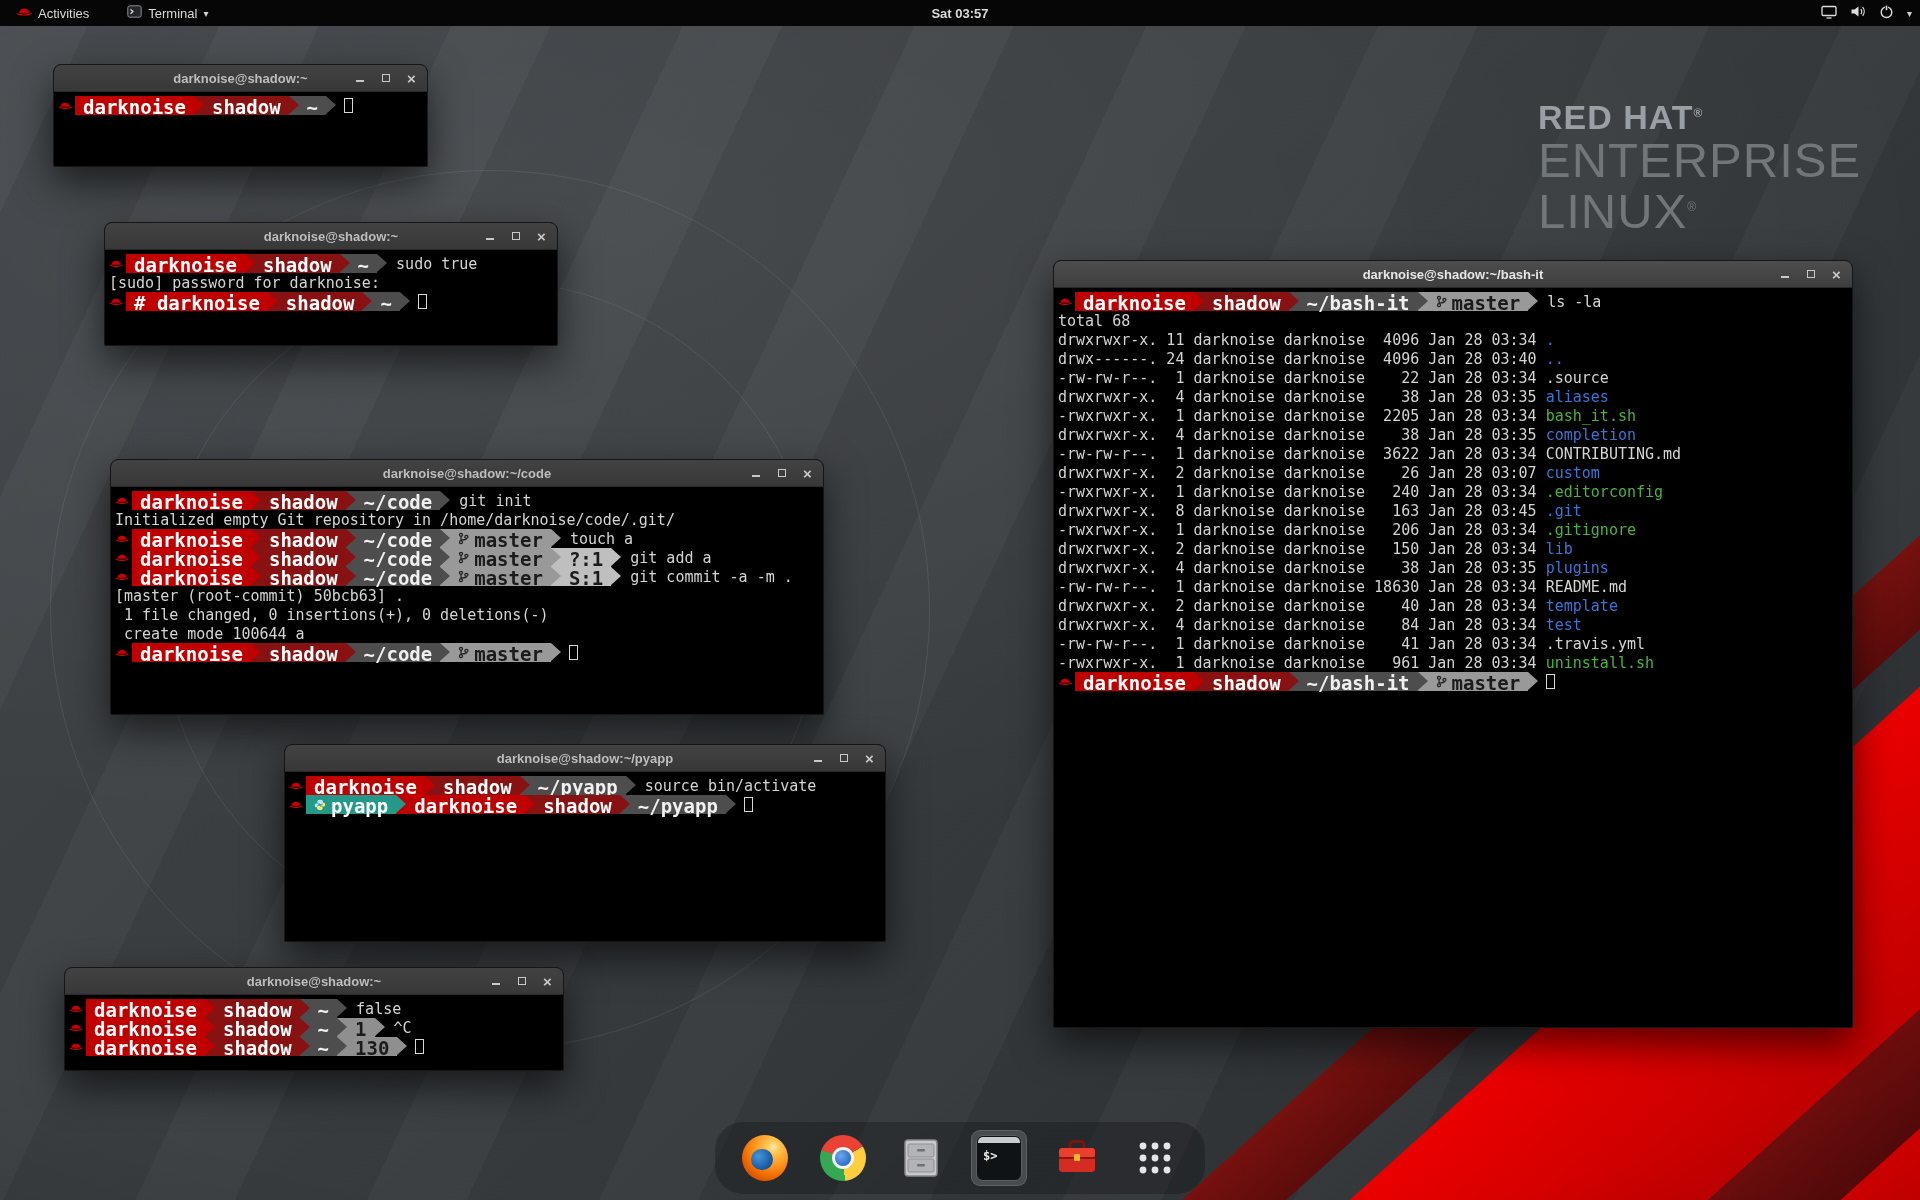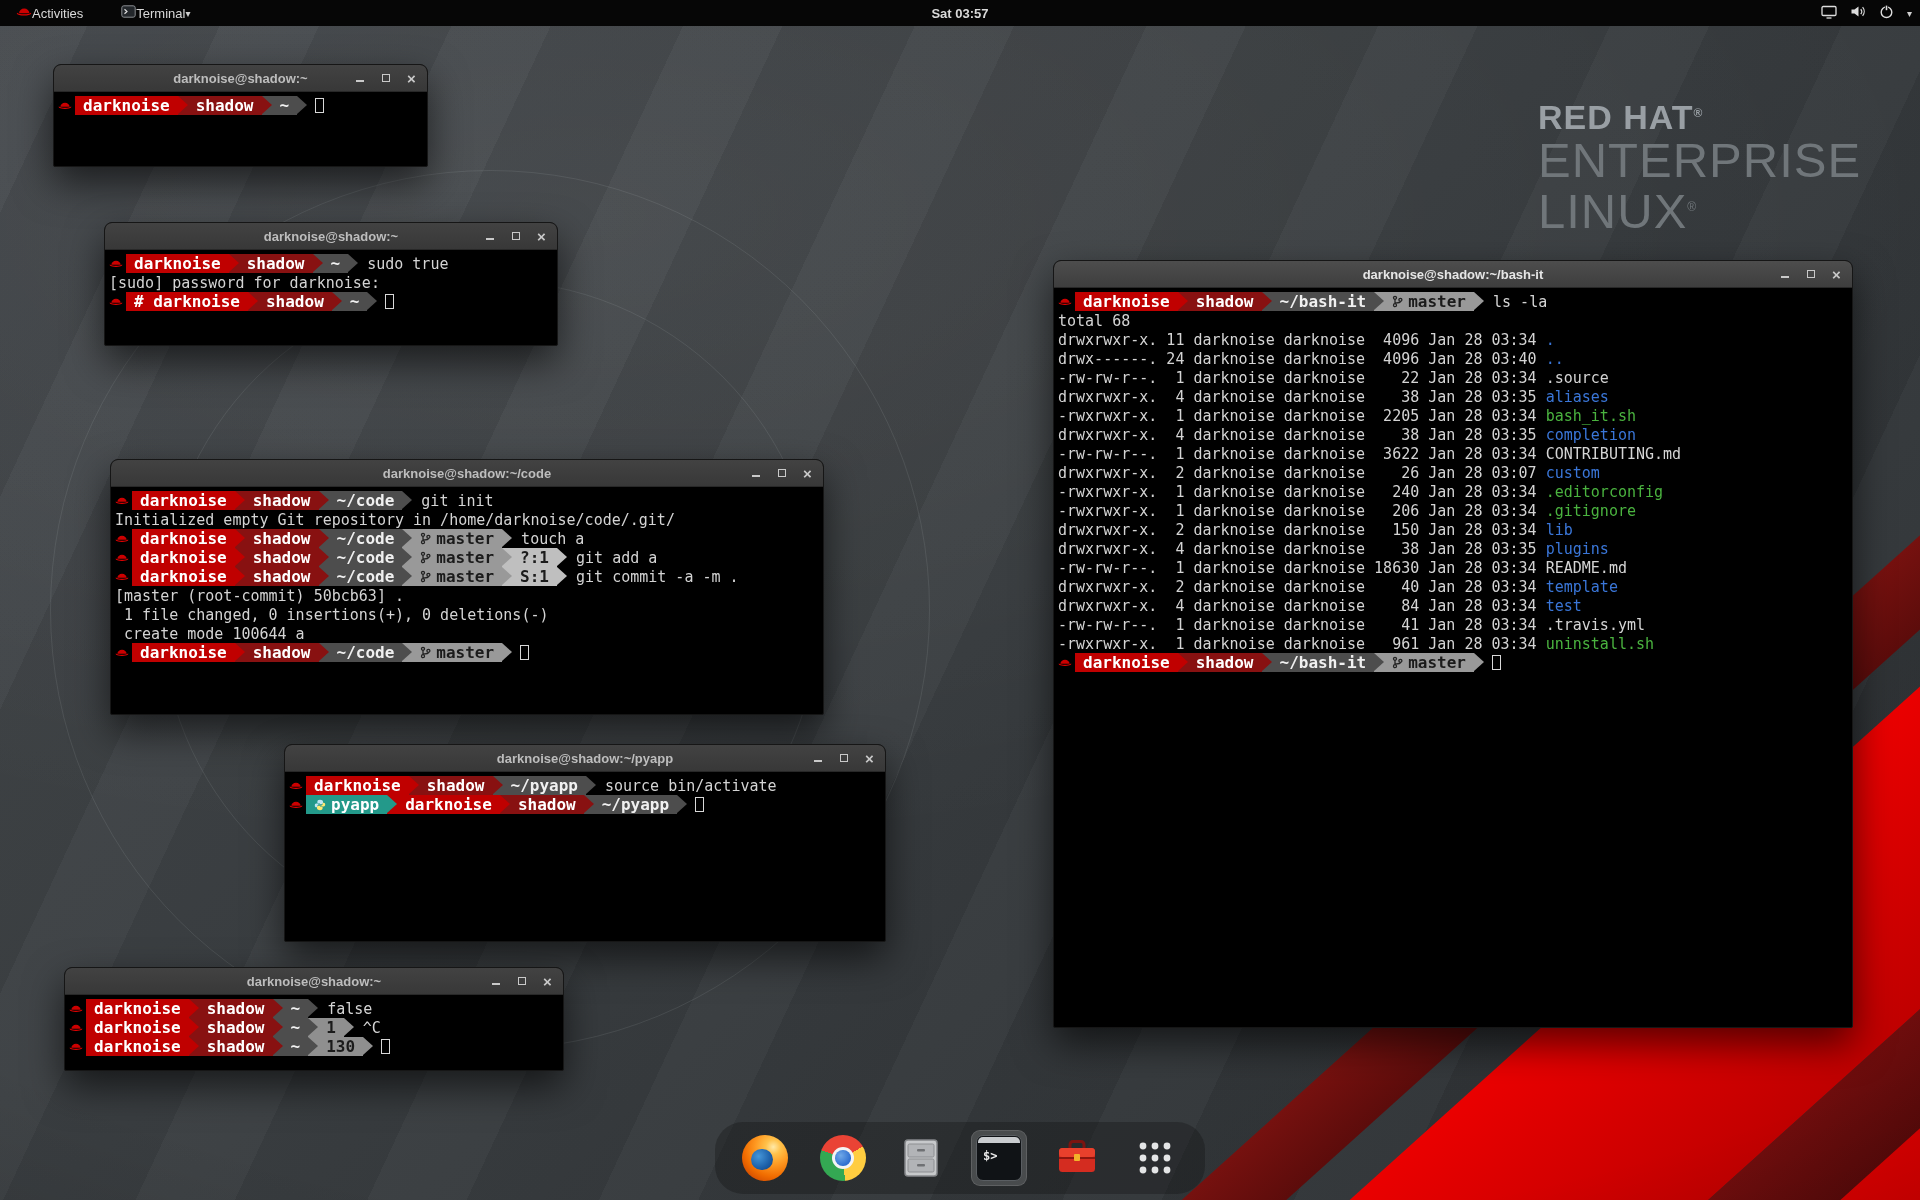--- a/index.html
+++ b/index.html
@@ -27,42 +27,42 @@
   
   .brand{position:absolute;left:1538px;top:100px;color:#969ca1;line-height:1.04;user-select:none}
   .brand .l1{font-size:34px;font-weight:700;letter-spacing:1px;color:#999fa4}
   .brand .l2,.brand .l3{font-size:49px;font-weight:400;color:#70767a;letter-spacing:1px}
   .brand sup{font-size:12px;vertical-align:super}
 
   
   .topbar{position:absolute;top:0;left:0;right:0;height:26px;background:#060606;color:#d9d9d9;
     display:flex;align-items:center;font-size:13px;z-index:60}
   .tb-left{display:flex;align-items:center;gap:26px;padding-left:10px}
-  .tb-activities,.tb-appmenu{display:flex;align-items:center;gap:0;height:26px;padding:0 6px;cursor:default}
+  .tb-activities,.tb-appmenu{display:flex;align-items:center;gap:6px;height:26px;padding:0 6px;cursor:default}
   .tb-clock{position:absolute;left:50%;transform:translateX(-50%);font-weight:700}
   .tb-right{position:absolute;right:8px;display:flex;align-items:center;gap:13px}
   .tb-caret{font-size:10px;color:#cfcfcf}
 
   
   .window{position:absolute;background:#000;border:1px solid #161616;border-radius:8px 8px 2px 2px;
     overflow:hidden;box-shadow:0 16px 38px rgba(0,0,0,0.6);z-index:10}
   .titlebar{height:27px;background:linear-gradient(#424242,#383838);border-bottom:1px solid #282828;
     display:flex;align-items:center;justify-content:center;position:relative;
     font-size:13px;font-weight:600;color:#bdbdbd}
   .window.focused{z-index:20}
   .window.focused .titlebar{background:linear-gradient(#4d4d4d,#3e3e3e);color:#e6e6e6}
   .tb-btns{position:absolute;right:8px;top:0;bottom:0;display:flex;align-items:center;gap:11px}
   .tb-btn{width:15px;height:15px;display:flex;align-items:center;justify-content:center;color:#c9c9c9;font-size:15px;line-height:1}
   .glyph-min{width:8px;height:2px;background:#c9c9c9;display:block;margin-top:6px}
   .glyph-max{width:8px;height:8px;border:1.5px solid #c9c9c9;display:block}
   .term{padding:4px 4px 0 4px;font-family:"DejaVu Sans Mono",monospace}
   .tline{display:flex;align-items:center;height:19px;font-size:15px;color:#d4d4d4;white-space:pre}
   .ttext{white-space:pre}
   .hat{width:17px;display:flex;align-items:center;justify-content:flex-start}
-  .pseg{display:flex;height:19px;padding:0 8px;font-size:16px;font-weight:700;gap:5px}
+  .pseg{display:flex;height:19px;padding:0 8px;font-size:19px;font-weight:700;gap:5px}
   .psep{display:block;width:10px;height:19px}
   .ptri{display:block;width:0;height:0;border-top:9.5px solid transparent;border-bottom:9.5px solid transparent;border-left:10px solid transparent}
   .cursor{display:inline-block;width:9px;height:15px;border:1px solid #d8d8d8;margin-left:8px}
   .seg-ico{display:flex;align-items:center}
 
   .w1{left:53px;top:64px;width:375px;height:103px}
   .w2{left:104px;top:222px;width:454px;height:124px}
   .w3{left:110px;top:459px;width:714px;height:256px}
   .w4{left:284px;top:744px;width:602px;height:198px}
   .w5{left:64px;top:967px;width:500px;height:104px}
@@ -341,20 +341,21 @@
       <div class="tline"><span class="ttext">total 68</span></div>
       <div class="tline"><span class="ttext">drwxrwxr-x. 11 darknoise darknoise  4096 Jan 28 03:34 </span><span class="ttext" style="color: rgb(58, 118, 216);">.</span></div>
       <div class="tline"><span class="ttext">drwx------. 24 darknoise darknoise  4096 Jan 28 03:40 </span><span class="ttext" style="color: rgb(58, 118, 216);">..</span></div>
       <div class="tline"><span class="ttext">-rw-rw-r--.  1 darknoise darknoise    22 Jan 28 03:34 </span><span class="ttext">.source</span></div>
       <div class="tline"><span class="ttext">drwxrwxr-x.  4 darknoise darknoise    38 Jan 28 03:35 </span><span class="ttext" style="color: rgb(58, 118, 216);">aliases</span></div>
       <div class="tline"><span class="ttext">-rwxrwxr-x.  1 darknoise darknoise  2205 Jan 28 03:34 </span><span class="ttext" style="color: rgb(74, 179, 63);">bash_it.sh</span></div>
       <div class="tline"><span class="ttext">drwxrwxr-x.  4 darknoise darknoise    38 Jan 28 03:35 </span><span class="ttext" style="color: rgb(58, 118, 216);">completion</span></div>
       <div class="tline"><span class="ttext">-rw-rw-r--.  1 darknoise darknoise  3622 Jan 28 03:34 </span><span class="ttext">CONTRIBUTING.md</span></div>
       <div class="tline"><span class="ttext">drwxrwxr-x.  2 darknoise darknoise    26 Jan 28 03:07 </span><span class="ttext" style="color: rgb(58, 118, 216);">custom</span></div>
       <div class="tline"><span class="ttext">-rwxrwxr-x.  1 darknoise darknoise   240 Jan 28 03:34 </span><span class="ttext" style="color: rgb(74, 179, 63);">.editorconfig</span></div>
+      <div class="tline"><span class="ttext">drwxrwxr-x.  8 darknoise darknoise   163 Jan 28 03:45 </span><span class="ttext" style="color: rgb(58, 118, 216);">.git</span></div>
       <div class="tline"><span class="ttext">-rwxrwxr-x.  1 darknoise darknoise   206 Jan 28 03:34 </span><span class="ttext" style="color: rgb(74, 179, 63);">.gitignore</span></div>
       <div class="tline"><span class="ttext">drwxrwxr-x.  2 darknoise darknoise   150 Jan 28 03:34 </span><span class="ttext" style="color: rgb(58, 118, 216);">lib</span></div>
       <div class="tline"><span class="ttext">drwxrwxr-x.  4 darknoise darknoise    38 Jan 28 03:35 </span><span class="ttext" style="color: rgb(58, 118, 216);">plugins</span></div>
       <div class="tline"><span class="ttext">-rw-rw-r--.  1 darknoise darknoise 18630 Jan 28 03:34 </span><span class="ttext">README.md</span></div>
       <div class="tline"><span class="ttext">drwxrwxr-x.  2 darknoise darknoise    40 Jan 28 03:34 </span><span class="ttext" style="color: rgb(58, 118, 216);">template</span></div>
       <div class="tline"><span class="ttext">drwxrwxr-x.  4 darknoise darknoise    84 Jan 28 03:34 </span><span class="ttext" style="color: rgb(58, 118, 216); text-align: center;">test</span></div>
       <div class="tline"><span class="ttext">-rw-rw-r--.  1 darknoise darknoise    41 Jan 28 03:34 </span><span class="ttext">.travis.yml</span></div>
       <div class="tline"><span class="ttext">-rwxrwxr-x.  1 darknoise darknoise   961 Jan 28 03:34 </span><span class="ttext" style="color: rgb(74, 179, 63);">uninstall.sh</span></div>
       <div class="tline"><span class="hat"><svg width="14" height="11" viewBox="0 0 14 11">
             <path d="M2.4 6.8a4.6 4 0 0 1 9.2 0z" fill="#cc0000"></path>

